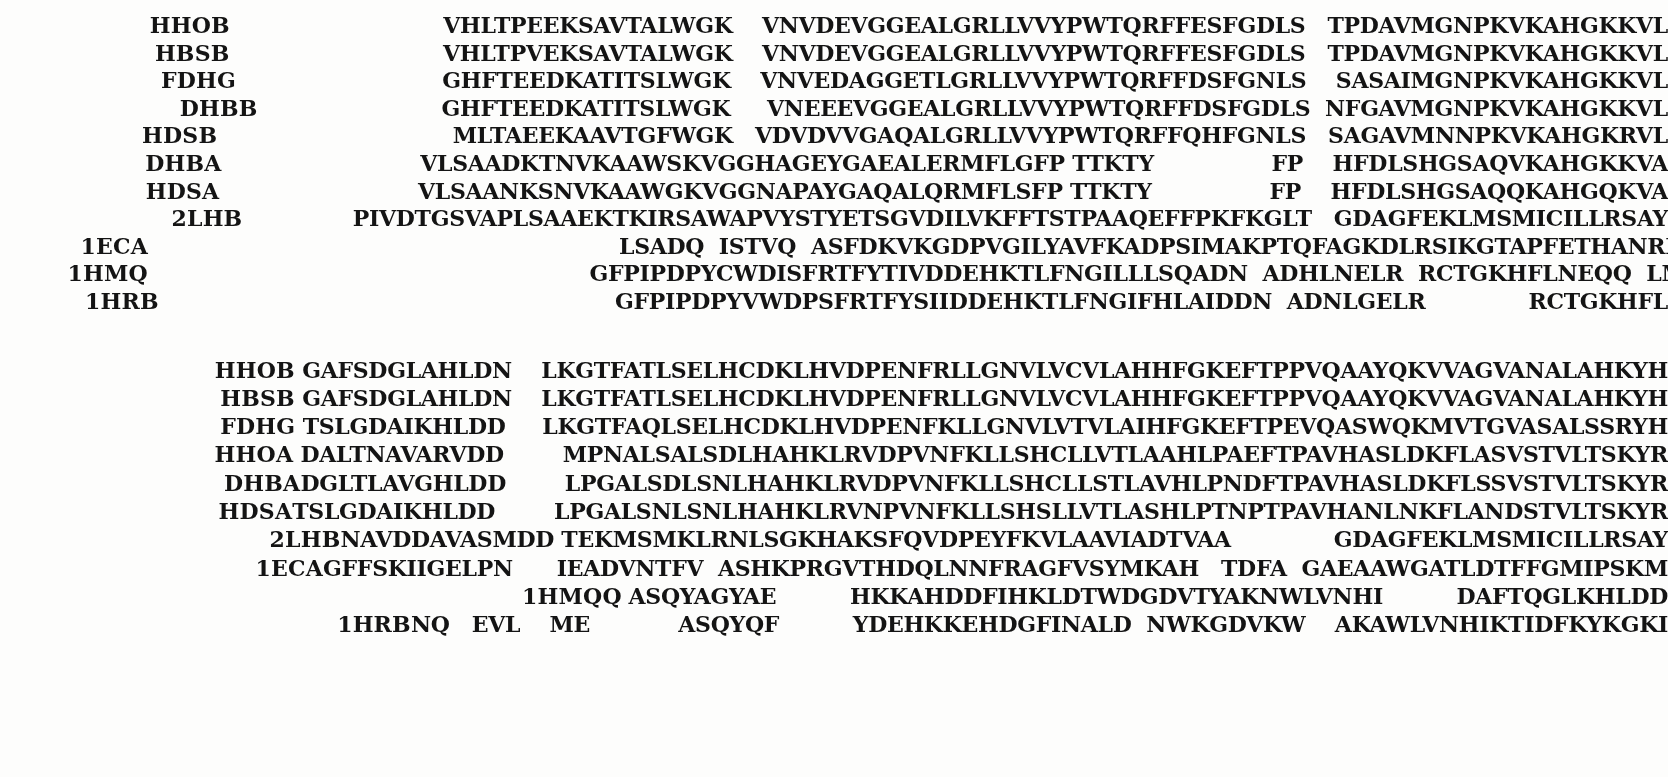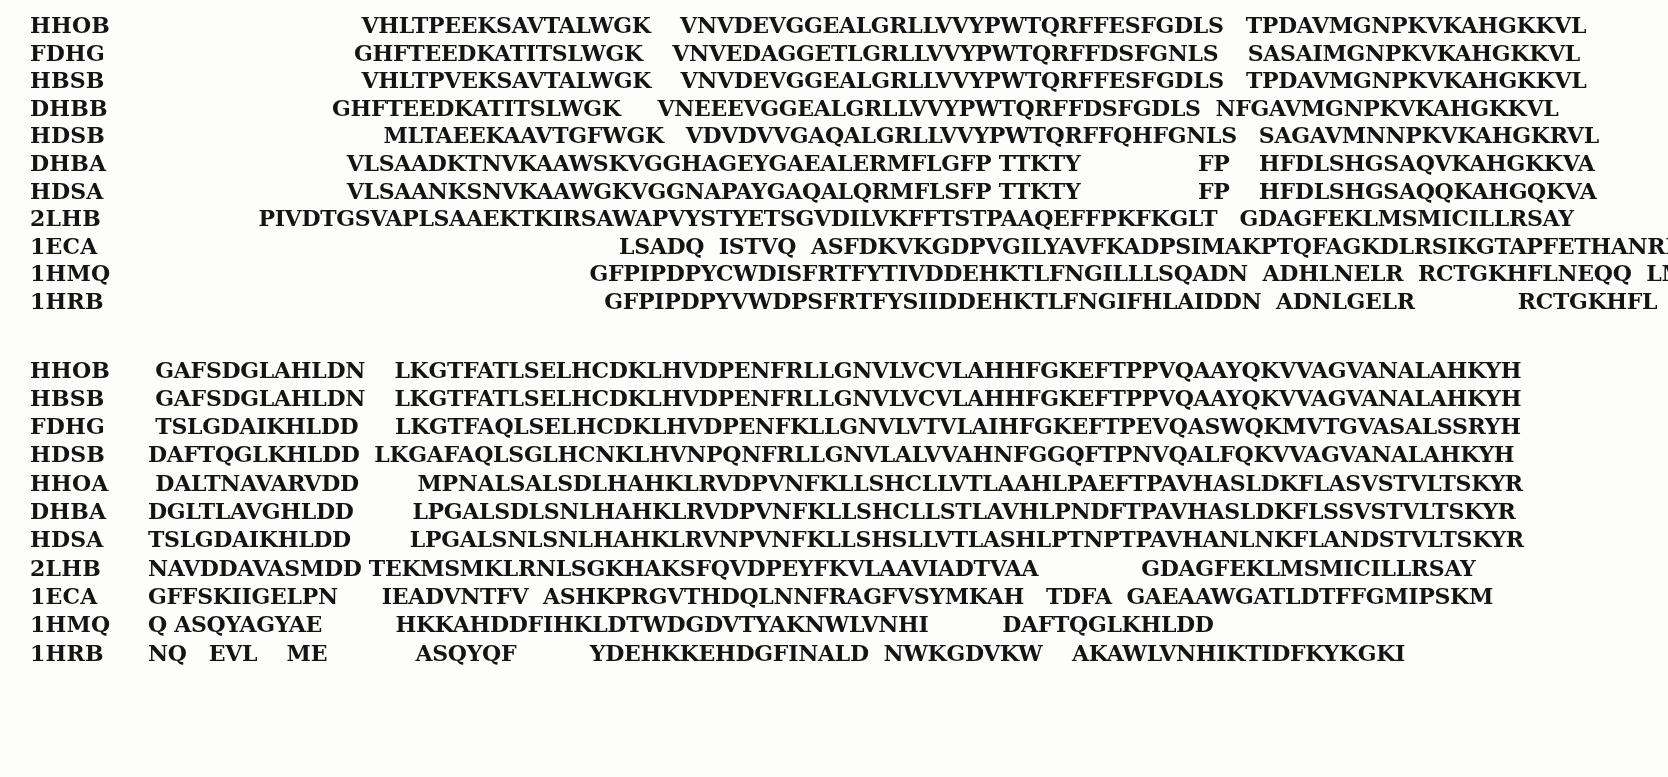--- a/index.html
+++ b/index.html
@@ -17,20 +17,21 @@
     color: #141414;
   }
   #figure {
     position: absolute;
     top: 12px;
     left: 30px;
     right: 0;
   }
   .block {
     display: block;
+    text-align: right;
   }
   .block + .block {
     margin-top: 40px;
   }
   .row {
     height: 27.6px;
     line-height: 27.6px;
     white-space: pre;
     font-size: 22px;
     font-weight: bold;
@@ -51,23 +52,23 @@
   }
 </style>
 </head>
 <body>
 
 <div id="page">
   <div id="figure">
       <div class="block">
   <div class="row"><span class="label">HHOB</span><span class="seq">                             VHLTPEEKSAVTALWGK    VNVDEVGGEALGRLLVVYPWTQRFFESFGDLS   TPDAVMGNPKVKAHGKKVL</span></div>
 
+  <div class="row"><span class="label">HBSB</span><span class="seq">                             VHLTPVEKSAVTALWGK    VNVDEVGGEALGRLLVVYPWTQRFFESFGDLS   TPDAVMGNPKVKAHGKKVL</span></div>
+
   <div class="row"><span class="label">FDHG</span><span class="seq">                            GHFTEEDKATITSLWGK    VNVEDAGGETLGRLLVVYPWTQRFFDSFGNLS    SASAIMGNPKVKAHGKKVL</span></div>
-
-  <div class="row"><span class="label">HBSB</span><span class="seq">                             VHLTPVEKSAVTALWGK    VNVDEVGGEALGRLLVVYPWTQRFFESFGDLS   TPDAVMGNPKVKAHGKKVL</span></div>
 
   <div class="row"><span class="label">DHBB</span><span class="seq">                         GHFTEEDKATITSLWGK     VNEEEVGGEALGRLLVVYPWTQRFFDSFGDLS  NFGAVMGNPKVKAHGKKVL</span></div>
 
   <div class="row"><span class="label">HDSB</span><span class="seq">                                MLTAEEKAAVTGFWGK   VDVDVVGAQALGRLLVVYPWTQRFFQHFGNLS   SAGAVMNNPKVKAHGKRVL</span></div>
 
 
   <div class="row"><span class="label">DHBA</span><span class="seq">                           VLSAADKTNVKAAWSKVGGHAGEYGAEALERMFLGFP TTKTY                FP    HFDLSHGSAQVKAHGKKVA</span></div>
 
   <div class="row"><span class="label">HDSA</span><span class="seq">                           VLSAANKSNVKAAWGKVGGNAPAYGAQALQRMFLSFP TTKTY                FP    HFDLSHGSAQQKAHGQKVA</span></div>
 
@@ -80,21 +81,20 @@
   <div class="row"><span class="label">1HRB</span><span class="seq">                                                              GFPIPDPYVWDPSFRTFYSIIDDEHKTLFNGIFHLAIDDN  ADNLGELR              RCTGKHFL</span></div>
 </div>
       <div class="block">
   <div class="row"><span class="label">HHOB</span><span class="seq"> GAFSDGLAHLDN    LKGTFATLSELHCDKLHVDPENFRLLGNVLVCVLAHHFGKEFTPPVQAAYQKVVAGVANALAHKYH</span></div>
 
   <div class="row"><span class="label">HBSB</span><span class="seq"> GAFSDGLAHLDN    LKGTFATLSELHCDKLHVDPENFRLLGNVLVCVLAHHFGKEFTPPVQAAYQKVVAGVANALAHKYH</span></div>
 
   <div class="row"><span class="label">FDHG</span><span class="seq"> TSLGDAIKHLDD     LKGTFAQLSELHCDKLHVDPENFKLLGNVLVTVLAIHFGKEFTPEVQASWQKMVTGVASALSSRYH</span></div>
 
 
-  <div class="row"><span class="label">HDSB</span><span class="seq">DAFTQGLKHLDD  LKGAFAQLSGLHCNKLHVNPQNFRLLGNVLALVVAHNFGGQFTPNVQALFQKVVAGVANALAHKYH</span></div>
 
   <div class="row"><span class="label">HHOA</span><span class="seq"> DALTNAVARVDD        MPNALSALSDLHAHKLRVDPVNFKLLSHCLLVTLAAHLPAEFTPAVHASLDKFLASVSTVLTSKYR</span></div>
 
   <div class="row"><span class="label">DHBA</span><span class="seq">DGLTLAVGHLDD        LPGALSDLSNLHAHKLRVDPVNFKLLSHCLLSTLAVHLPNDFTPAVHASLDKFLSSVSTVLTSKYR</span></div>
 
   <div class="row"><span class="label">HDSA</span><span class="seq">TSLGDAIKHLDD        LPGALSNLSNLHAHKLRVNPVNFKLLSHSLLVTLASHLPTNPTPAVHANLNKFLANDSTVLTSKYR</span></div>
 
   <div class="row"><span class="label">2LHB</span><span class="seq">NAVDDAVASMDD TEKMSMKLRNLSGKHAKSFQVDPEYFKVLAAVIADTVAA              GDAGFEKLMSMICILLRSAY</span></div>
 
   <div class="row"><span class="label">1ECA</span><span class="seq">GFFSKIIGELPN      IEADVNTFV  ASHKPRGVTHDQLNNFRAGFVSYMKAH   TDFA  GAEAAWGATLDTFFGMIPSKM</span></div>

